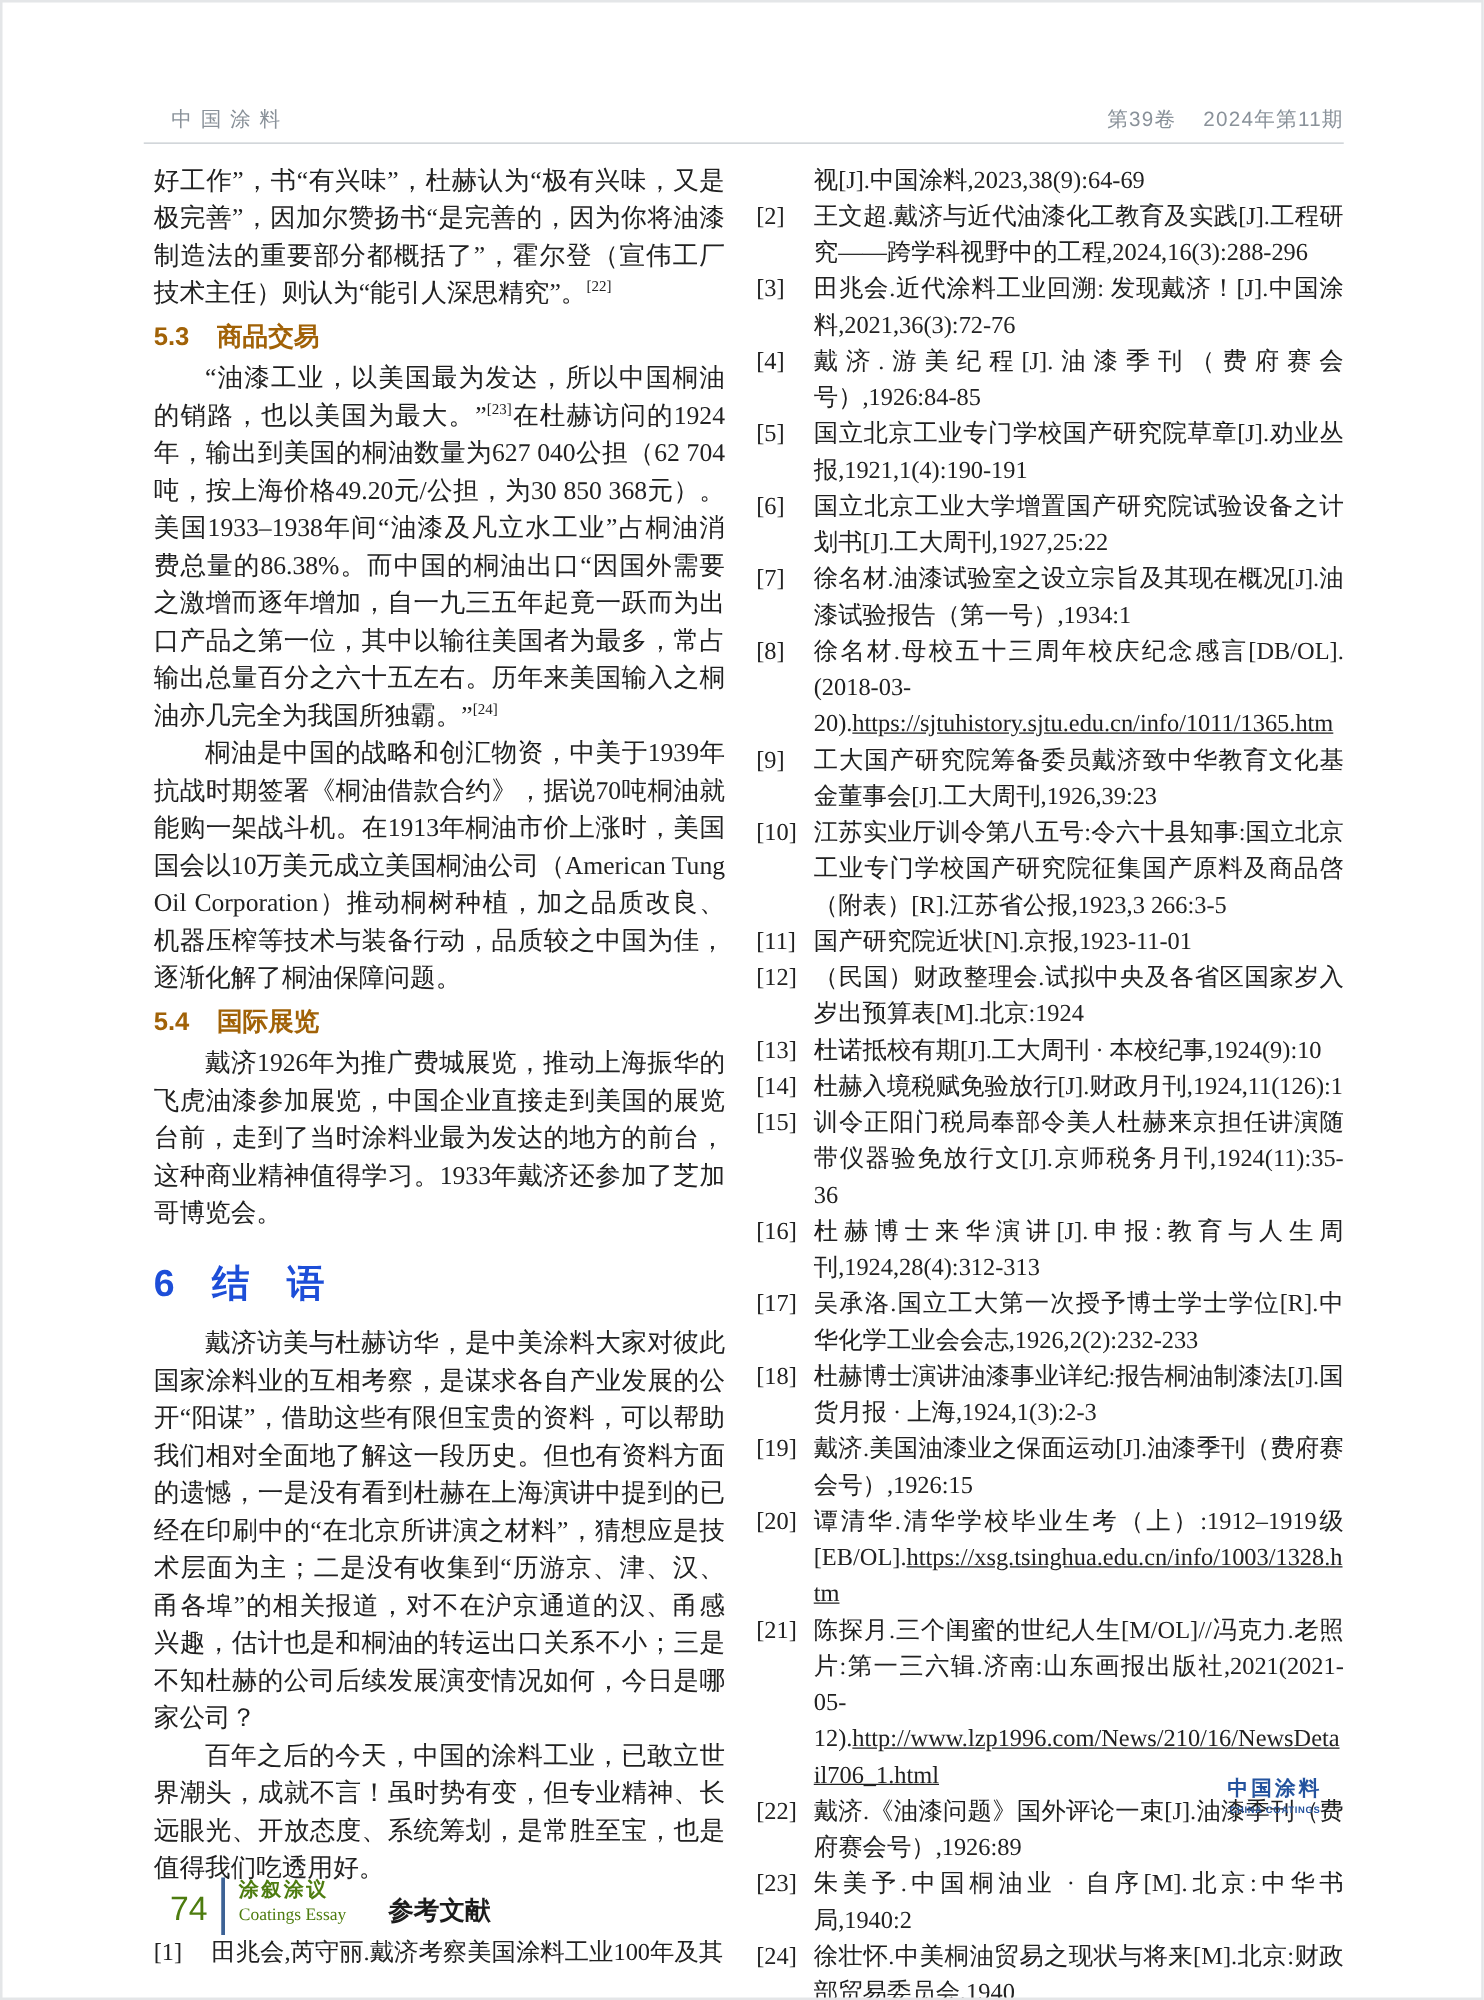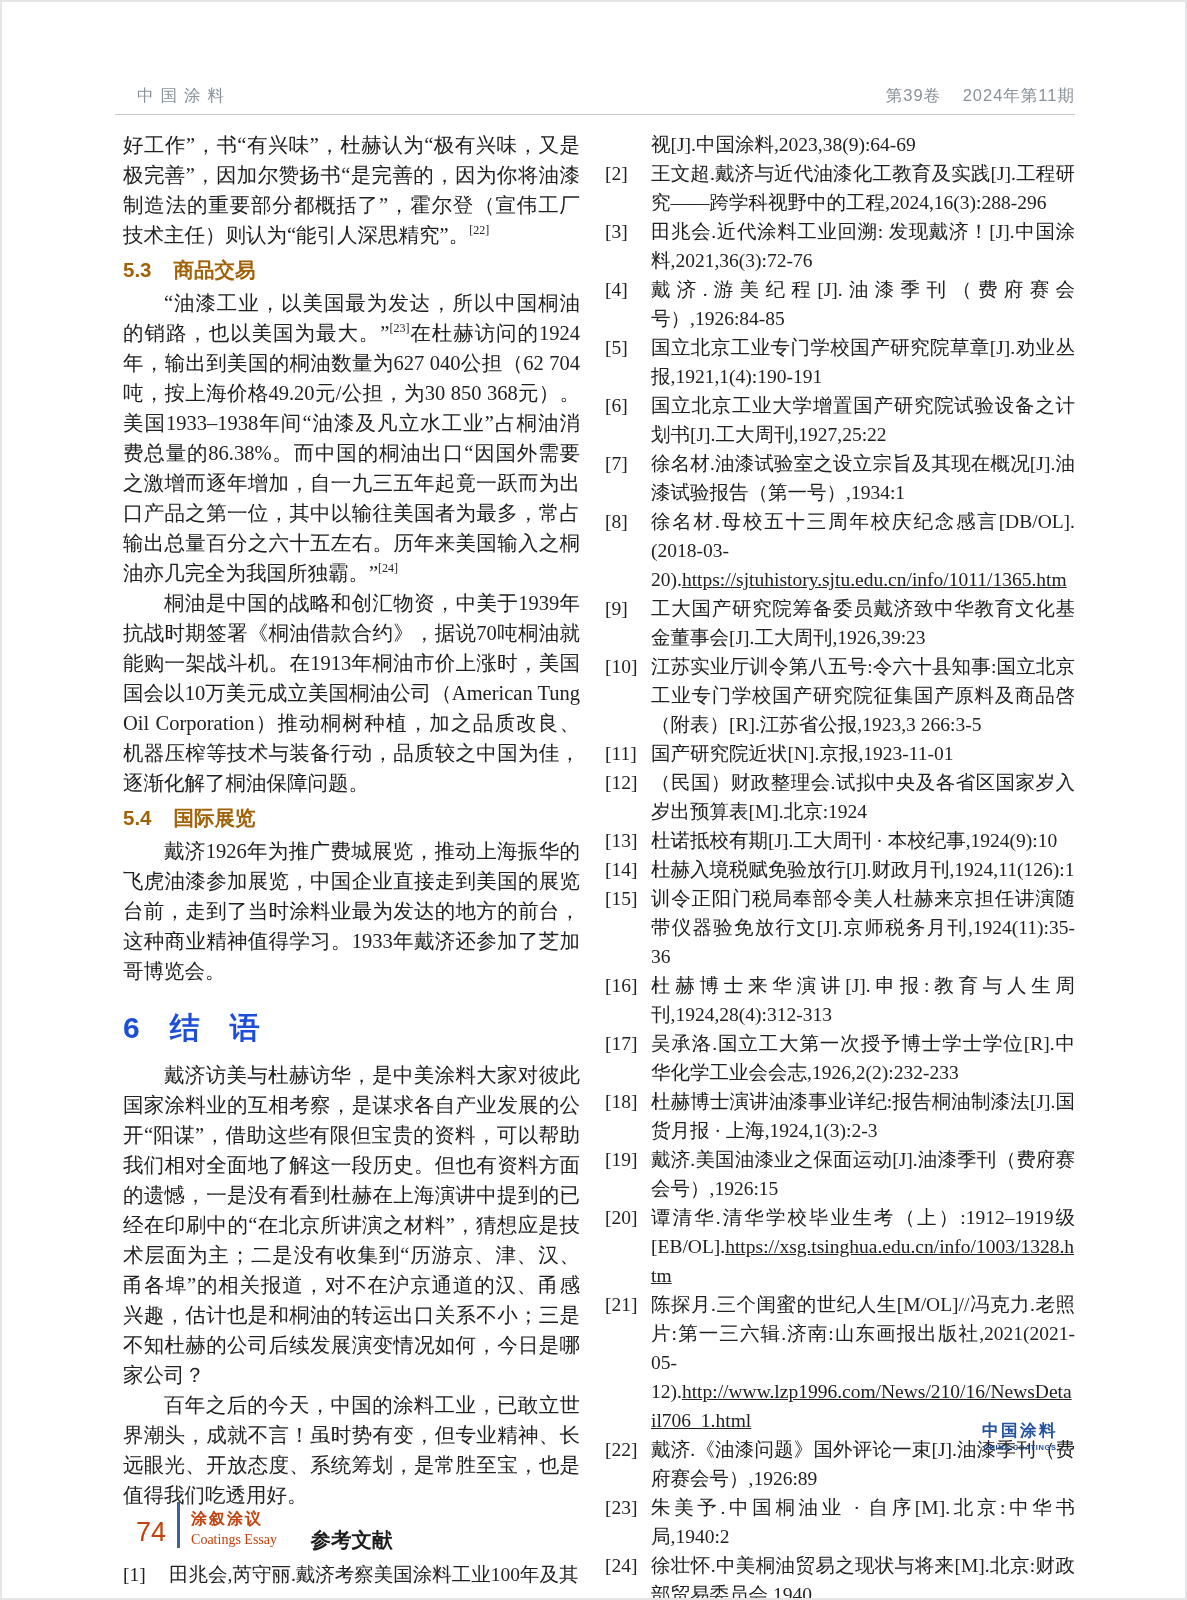--- a/index.html
+++ b/index.html
@@ -29,30 +29,30 @@
   .h-sub{font-family:"Liberation Sans","DejaVu Sans",sans-serif;
          color:#a16207;font-size:20.5px;font-weight:bold;line-height:30px;
          margin:5px 0 3px;}
   .h-sub .h-num{margin-right:22px;}
   .h-big{font-family:"Liberation Sans","DejaVu Sans",sans-serif;
          color:#1d4ed8;font-size:30px;font-weight:bold;line-height:36px;
          margin:24px 0 14px;}
   .h-big .h-num{margin-right:30px;}
   .refs-title{font-family:"Liberation Sans","DejaVu Sans",sans-serif;
          font-weight:bold;font-size:20.5px;text-align:center;
-         margin:16px 0 6px;color:#1c1c1c;}
+         margin:4px 0 6px;color:#1c1c1c;}
   .ref{display:flex;font-size:19.5px;line-height:29px;}
   .ref-num{width:46px;flex:none;}
   .ref-text{flex:1;text-align:justify;overflow-wrap:anywhere;
             text-justify:inter-ideograph;}
   .ref-url{text-decoration:underline;}
   .ref-first .ref-text{white-space:nowrap;overflow:hidden;}
   
   .footer{position:absolute;left:134px;bottom:50px;display:flex;
-          align-items:flex-end;color:#c2410c;}
+          align-items:flex-start;color:#4d7c0f;}
   .page-num{font-family:"Liberation Sans","DejaVu Sans",sans-serif;
             font-size:27px;margin-right:11px;margin-top:10px;}
   .footer-bar{width:3px;height:46px;background:#3d6295;margin-right:11px;}
   .footer-col .col-cn{font-family:Liberation Serif, serif;
             font-size:16px;font-weight:bold;letter-spacing:2px;}
   .footer-col .col-en{font-size:14px;margin-top:2px;}
   
   .logo{position:absolute;right:127px;top:1418px;text-align:center;
         color:#24539e;font-family:"Liberation Sans","DejaVu Sans",sans-serif;}
   .logo-cn{font-size:16.5px;font-weight:bold;letter-spacing:2.5px;}

